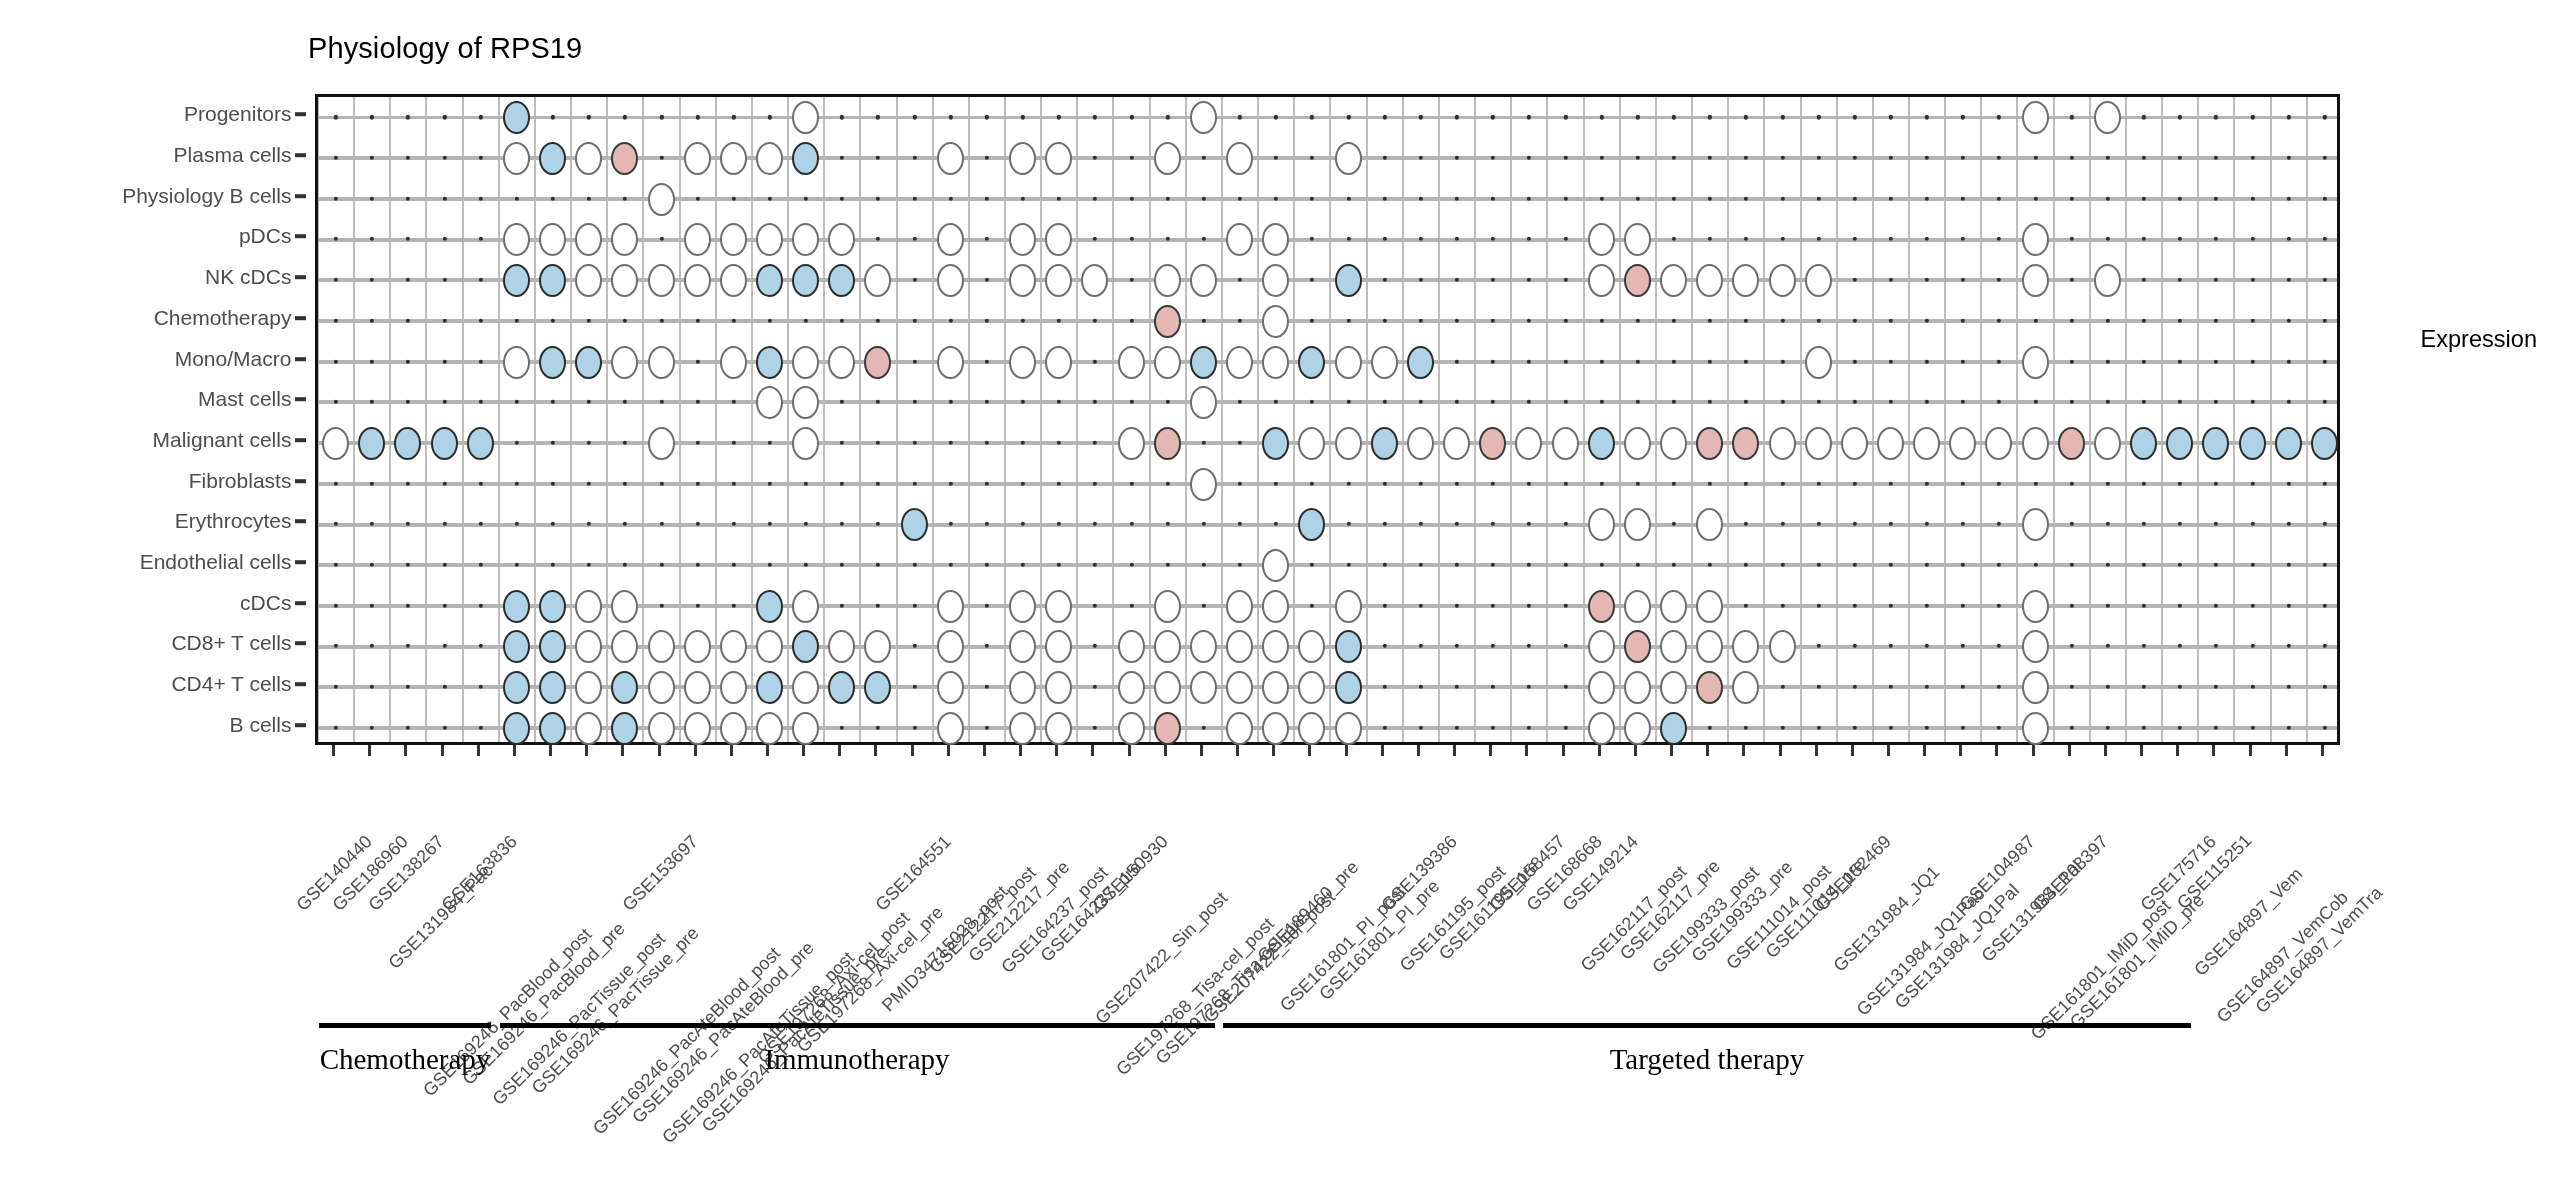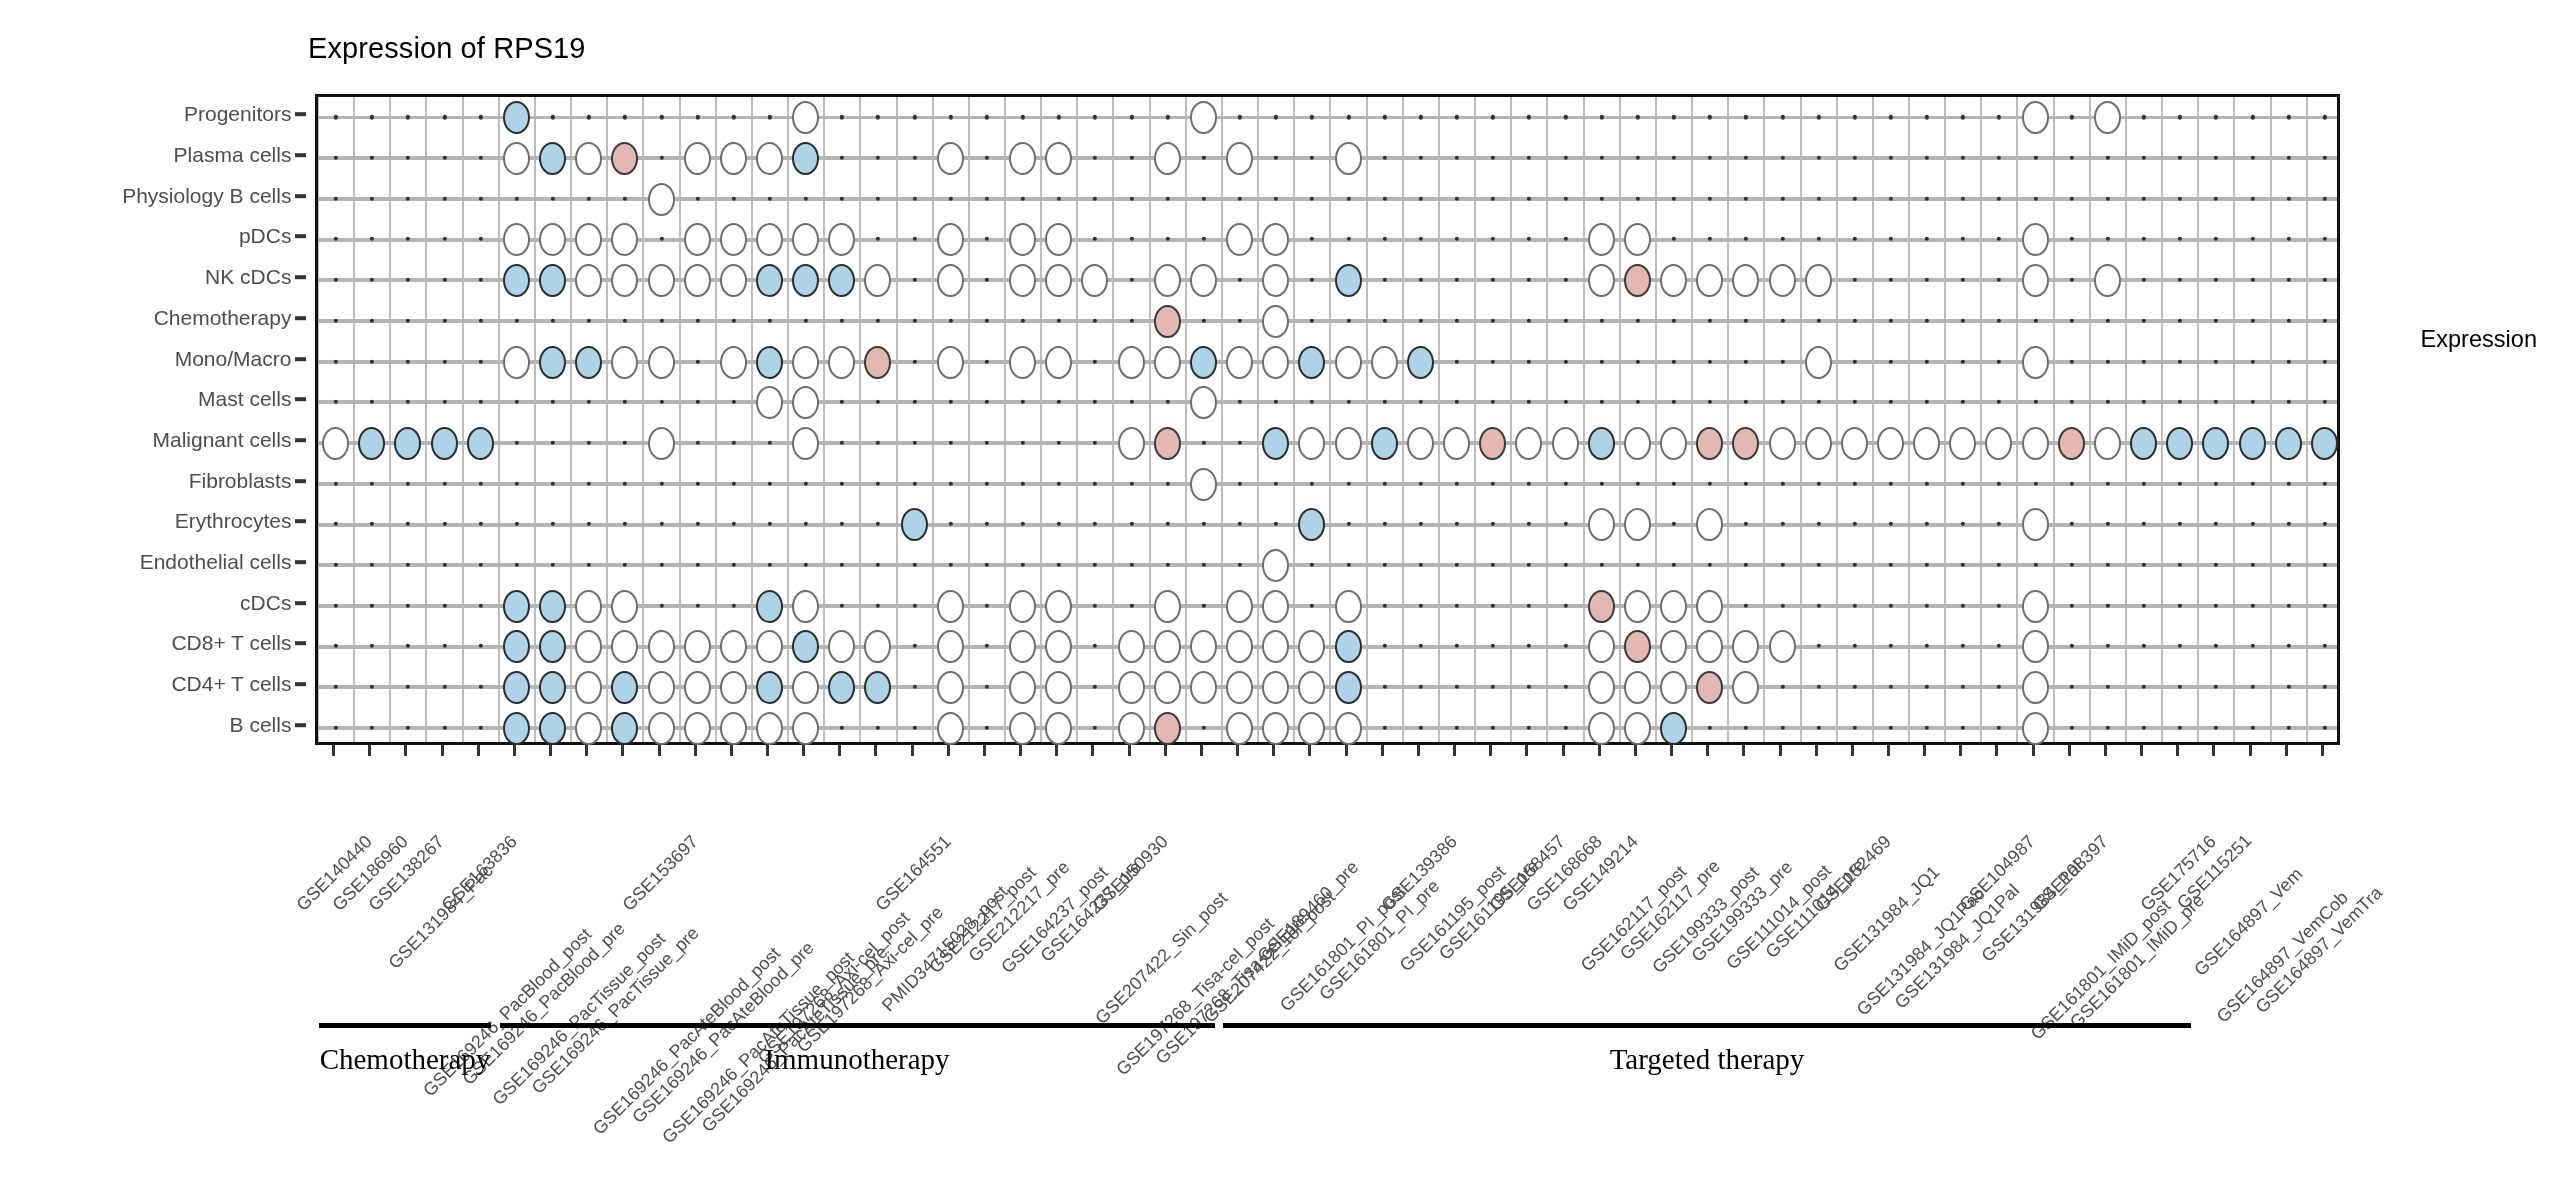--- a/index.html
+++ b/index.html
@@ -86,21 +86,21 @@
   .lg-swatch.up{background:#d08c80;border:2.1px solid #6e6e6e;}
   .lg-swatch.down{background:#6ba3c4;border:2.1px solid #5e7a8a;}
   .lg-swatch.none{background:#ffffff;border:2.1px solid #7a7a7a;}
   .lg-text{font-size:21.5px;color:#000;margin-left:17px;white-space:nowrap;}
 </style>
 </head>
 <body>
 
 <div id="root">
 
-  <div id="chart-title">Expression of RPS19</div>
+  <div id="chart-title">Physiology of RPS19</div>
 
   <div id="panel">
     <div id="grid-layer">
         <div class="vline" style="left: -1.1px;"></div>
         <div class="vline" style="left: 35px;"></div>
         <div class="vline" style="left: 71px;"></div>
         <div class="vline" style="left: 107px;"></div>
         <div class="vline" style="left: 144px;"></div>
         <div class="vline" style="left: 180px;"></div>
         <div class="vline" style="left: 216px;"></div>

